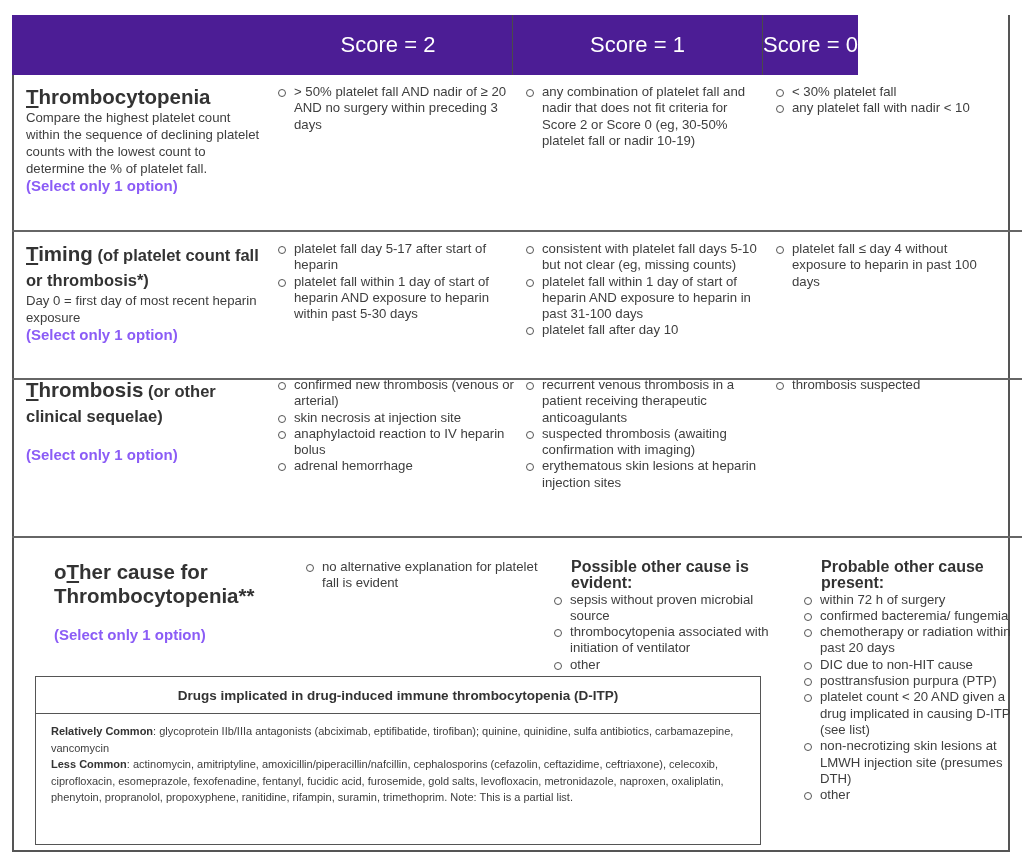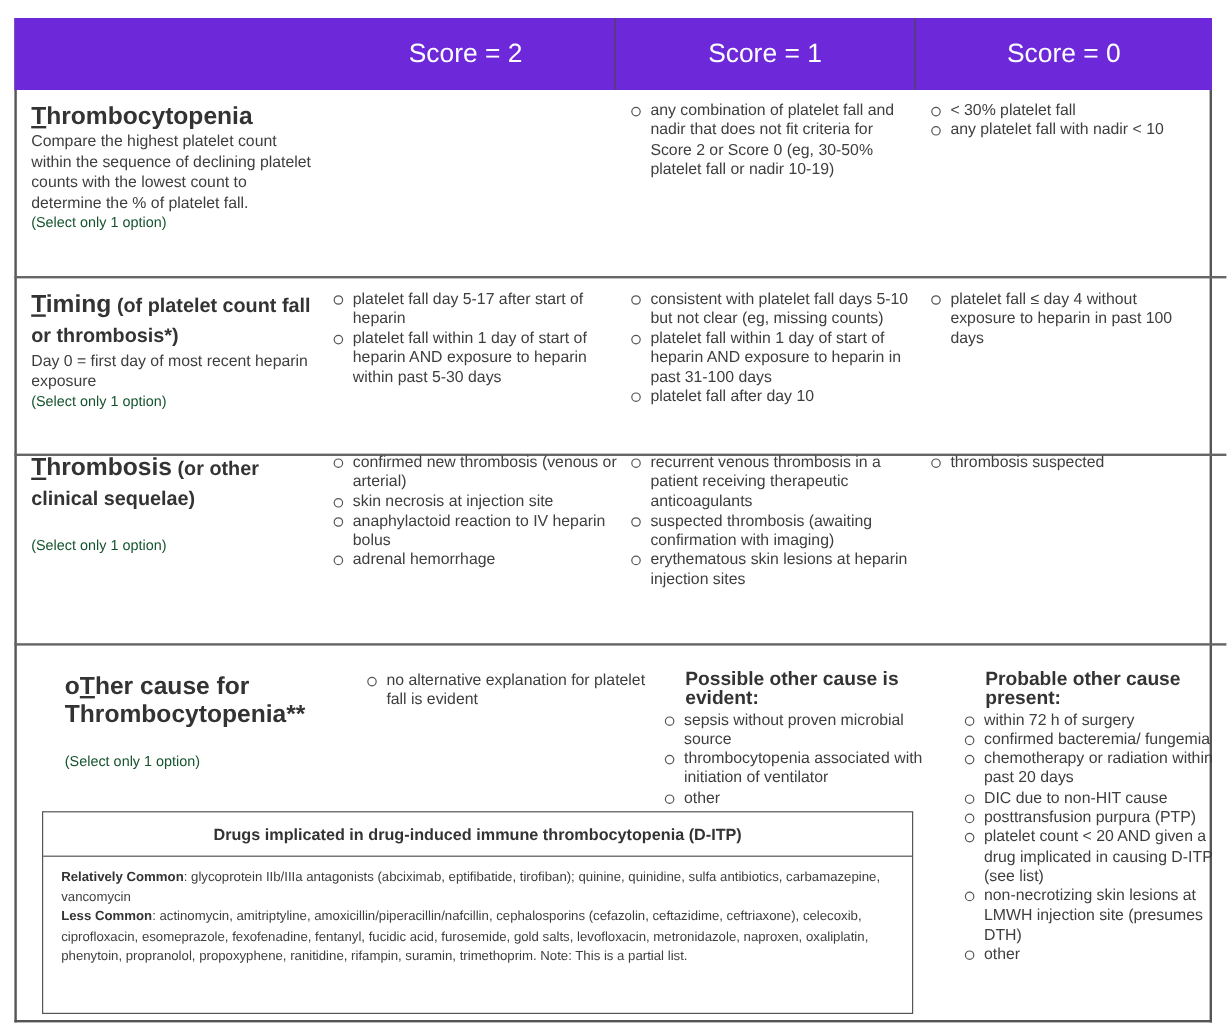--- a/index.html
+++ b/index.html
@@ -4,22 +4,22 @@
 <style>
   * { box-sizing: border-box; margin: 0; padding: 0; }
   html, body { width: 1024px; height: 863px; background: #ffffff; overflow: hidden; }
   body { font-family: "Liberation Sans", sans-serif; color: #3a3a3a; position: relative; }
 
   .sheet {
     position: absolute; left: 12px; top: 15px; width: 998px; height: 837px;
     border: 2px solid #555555; border-top: none;
   }
   .hdr {
-    position: absolute; left: 12px; top: 15px; width: 998px; height: 60px;
-    background: #6d28d9; display: flex;
+    position: absolute; left: 12px; top: 15px; width: 846px; height: 60px;
+    background: #4c1d95; display: flex;
   }
   .hdr .c0 { width: 252px; }
   .hdr .hc {
     color: #ffffff; font-size: 22px; display: flex; align-items: center; justify-content: center;
     border-left: 1px solid #4a4a4a;
   }
   .hdr .c1 { width: 248px; border-left: none; }
   .hdr .c2 { width: 250px; }
   .hdr .c3 { flex: 1; }
 
@@ -32,21 +32,21 @@
   .cell { position: absolute; top: 0; font-size: 13.2px; line-height: 16.3px; color: #3e3e3e; }
   .cat { left: 14px; width: 236px; padding-top: 10px; }
   .s2 { left: 264px; width: 238px; padding-top: 9px; }
   .s1 { left: 512px; width: 240px; padding-top: 9px; }
   .s0 { left: 762px; width: 230px; padding-top: 9px; }
 
   .cat-title { font-size: 20.5px; font-weight: bold; color: #333; line-height: 24px; }
   .cat-title .u { text-decoration: underline; }
   .cat-title .sub { font-size: 16.5px; }
   .cat-desc { font-size: 13.2px; line-height: 17px; color: #3e3e3e; }
-  .cat-note { font-size: 12px; font-weight: normal; color: #14532d; line-height: 17px; }
+  .cat-note { font-size: 15px; font-weight: bold; color: #8b5cf6; line-height: 17px; }
 
   ul.opts { list-style: none; }
   ul.opts li { position: relative; padding-left: 18px; }
   ul.opts li::before {
     content: ""; position: absolute; left: 2px; top: 5px; width: 6px; height: 6px;
     border: 1px solid #555; border-radius: 50%;
   }
   .lead { font-weight: bold; color: #333; font-size: 16px; padding-left: 19px; }
 
   .drugs {
@@ -70,20 +70,25 @@
   <div class="hc c1">Score = 2</div>
   <div class="hc c2">Score = 1</div>
   <div class="hc c3">Score = 0</div>
 </div>
 
 <div class="row r1">
   <div class="cell cat">
     <div class="cat-title"><span class="u">T</span><span>hrombocytopenia</span></div>
     <div class="cat-desc">Compare the highest platelet count within the sequence of declining platelet counts with the lowest count to determine the % of platelet fall.</div>
     <div class="cat-note">(Select only 1 option)</div>
+  </div>
+  <div class="cell s2">
+    <ul class="opts">
+        <li>&gt; 50% platelet fall AND nadir of ≥ 20 AND no surgery within preceding 3 days</li>
+      </ul>
   </div>
   <div class="cell s1">
     <ul class="opts">
       <li>any combination of platelet fall and nadir that does not fit criteria for Score 2 or Score 0 (eg, 30-50% platelet fall or nadir 10-19)</li>
     </ul>
   </div>
   <div class="cell s0">
     <ul class="opts">
       <li>&lt; 30% platelet fall</li>
       <li>any platelet fall with nadir &lt; 10</li>

